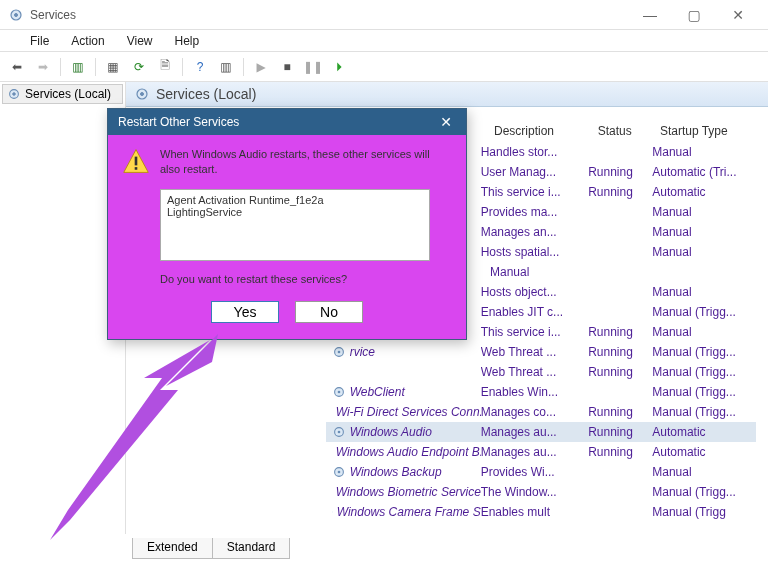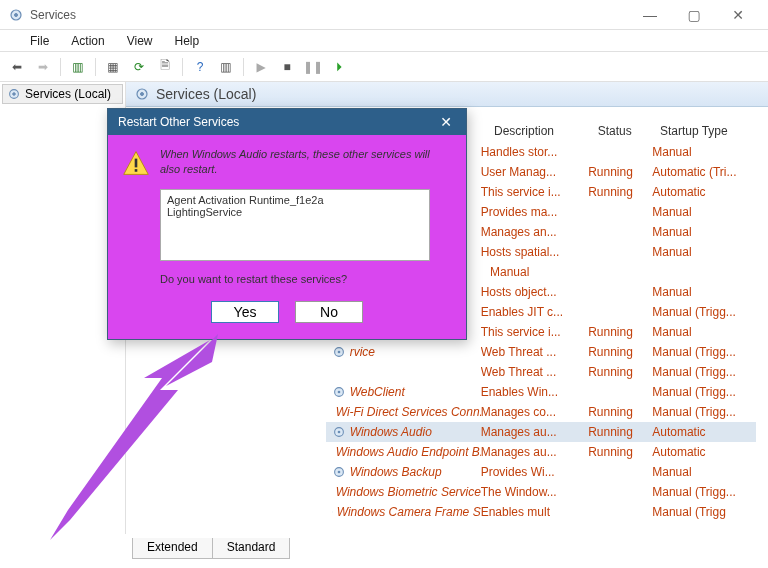--- a/index.html
+++ b/index.html
@@ -23,40 +23,40 @@
 .left-pane .tree-item { display: flex; align-items: center; gap: 4px; padding: 2px 4px; background: #f0f0f0; border: 1px solid #ccc; font-size: 12px; }
 
 .right-pane { flex: 1; position: relative; overflow: hidden; }
 .right-header { display: flex; align-items: center; gap: 6px; padding: 4px 8px; background: linear-gradient(#eaf2fb, #d8e6f5); border-bottom: 1px solid #b8cde0; }
 .right-header .title-text { font-size: 14px; color: #444; }
 .grid-head { display: flex; position: absolute; top: 74px; left: 354px; right: 8px; height: 22px; color: #333; }
 .grid-head .col { padding: 2px 4px; font-size: 12px; } 
 .col-desc { width: 114px; }
 .col-status { width: 68px; }
 .col-startup { width: 110px; }
-.row { display: flex; align-items: center; height: 20px; font-size: 12px; color: #c2410c; }
+.row { display: flex; align-items: center; height: 20px; font-size: 12px; color: #4c1d95; }
 .row .c-name { width: 216px; display: flex; align-items: center; gap: 4px; overflow: hidden; white-space: nowrap; text-overflow: ellipsis; font-style: italic; }
 .row .c-desc { width: 114px; overflow: hidden; white-space: nowrap; text-overflow: ellipsis; }
 .row .c-status { width: 68px; }
 .row .c-startup { width: 110px; overflow: hidden; white-space: nowrap; text-overflow: ellipsis; }
 .row.sel { background: #dce6f0; }
 
 .svc-icon { width: 14px; height: 14px; display: inline-block; }
 
 .tabs-bottom { position: absolute; bottom: 8px; left: 132px; height: 22px; display: flex; border-top: 1px solid #ccc; }
 .tabs-bottom .tab { padding: 2px 14px; border: 1px solid #bbb; border-top: none; background: #f7f7f7; font-size: 12px; position: relative; top: -1px; }
 .tabs-bottom .tab:first-child { border-right: none; }
 
 
 .dialog { position: absolute; top: 108px; left: 107px; width: 360px; background: #d946ef; border: 1px solid #3a5f7d; box-shadow: 2px 4px 12px rgba(0,0,0,0.25); }
 .dialog .dlg-title { background: #2d5f8a; color: #fff; height: 26px; display: flex; align-items: center; padding: 0 10px; font-size: 12px; }
 .dialog .dlg-title .spacer { flex: 1; }
 .dialog .dlg-close { width: 20px; text-align: center; font-size: 14px; }
 .dialog .dlg-body { padding: 12px 14px 16px 14px; }
-.dlg-row1 { display: flex; gap: 10px; align-items: flex-end; font-style: italic; }
+.dlg-row1 { display: flex; gap: 10px; align-items: flex-start; }
 .warn-icon { width: 28px; height: 28px; flex-shrink: 0; }
 .dlg-msg { font-size: 11px; color: #333; line-height: 1.35; }
 .dlg-list { margin: 12px 0 12px 38px; width: 270px; height: 72px; border: 1px solid #aaa; padding: 4px 6px; font-size: 11px; color: #333; background: #fff; }
 .dlg-q { margin-left: 38px; font-size: 11px; color: #333; }
 .dlg-btns { display: flex; justify-content: center; gap: 16px; margin-top: 16px; }
 .dlg-btns button { width: 68px; height: 22px; background: #fff; border: 1px solid #999; font-size: 14px; }
 .dlg-btns button.primary { border: 1px solid #3a7ab8; }
 
 
 .arrow-annotation { position: absolute; left: 10px; top: 300px; width: 240px; height: 240px; pointer-events: none; }

